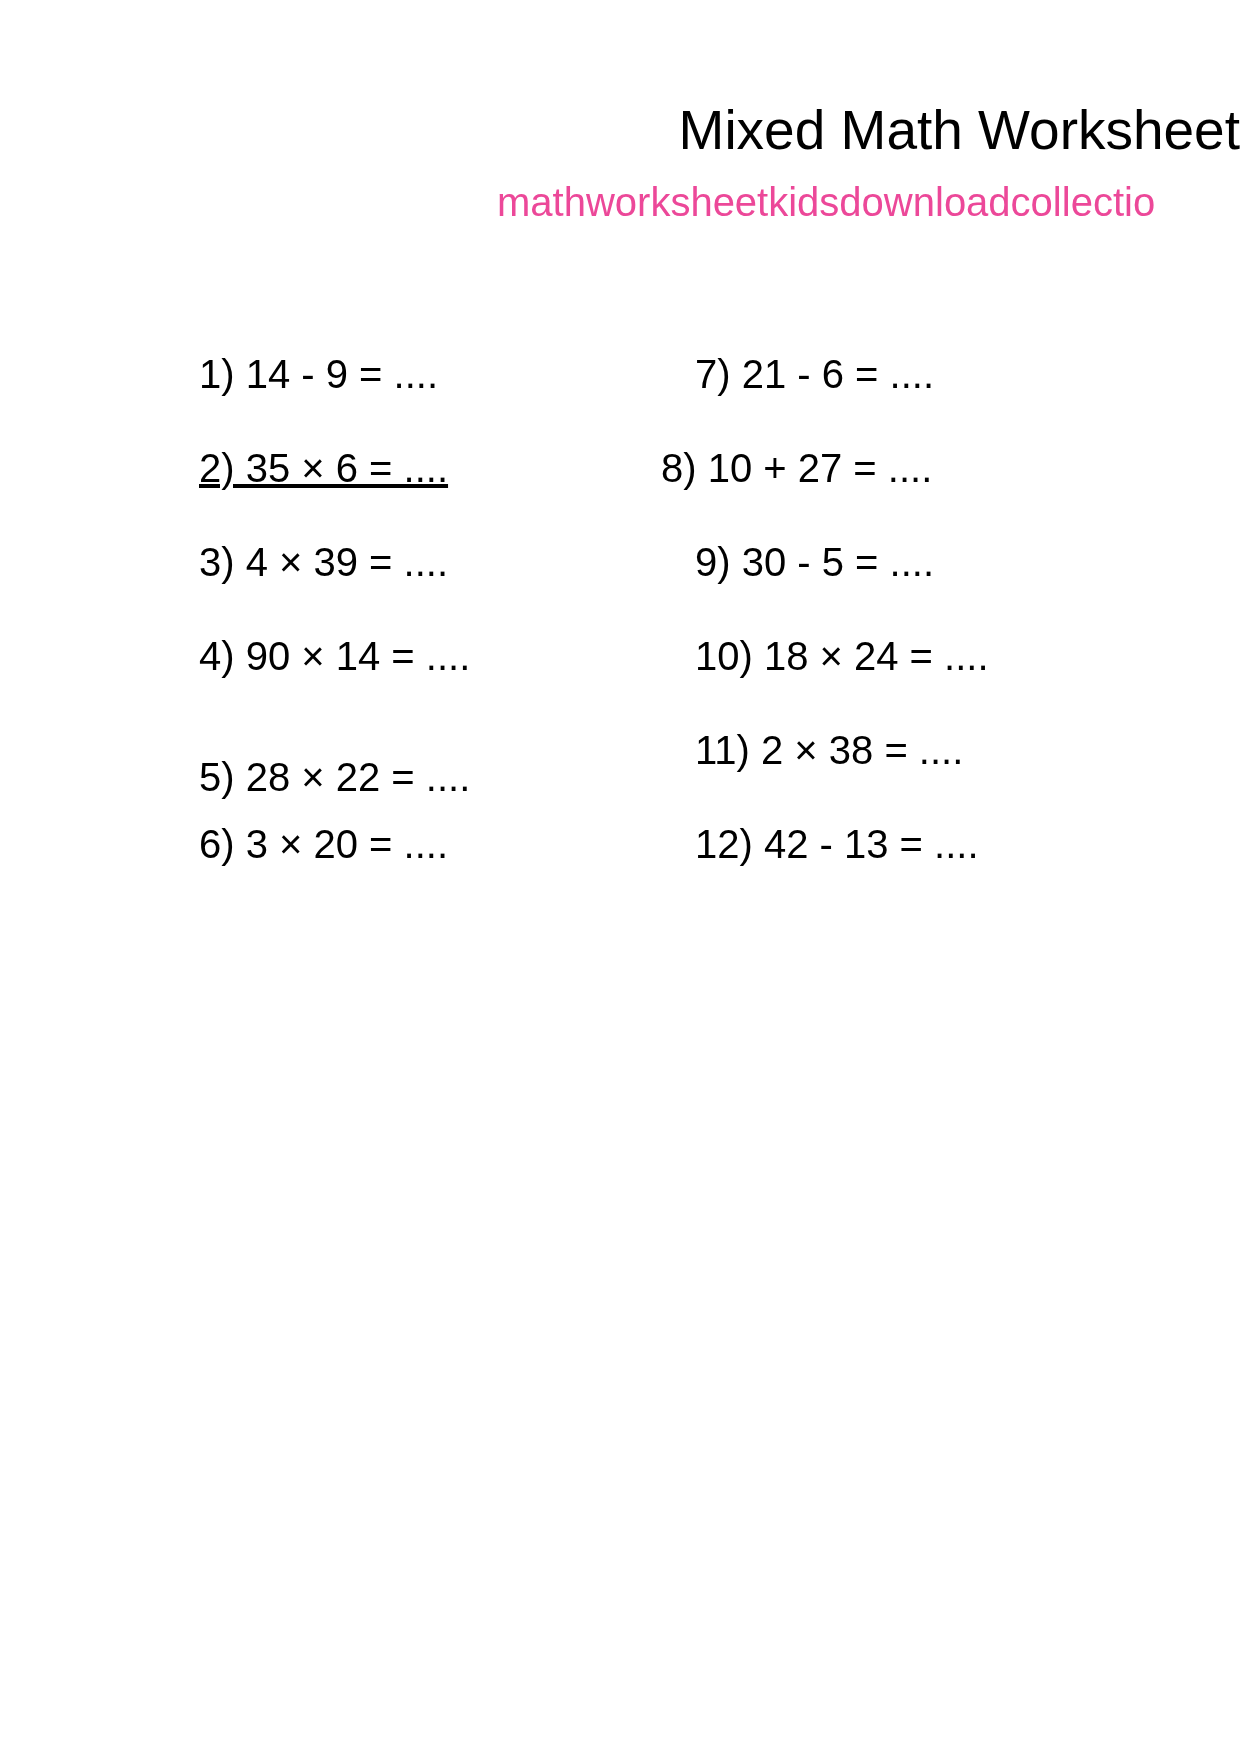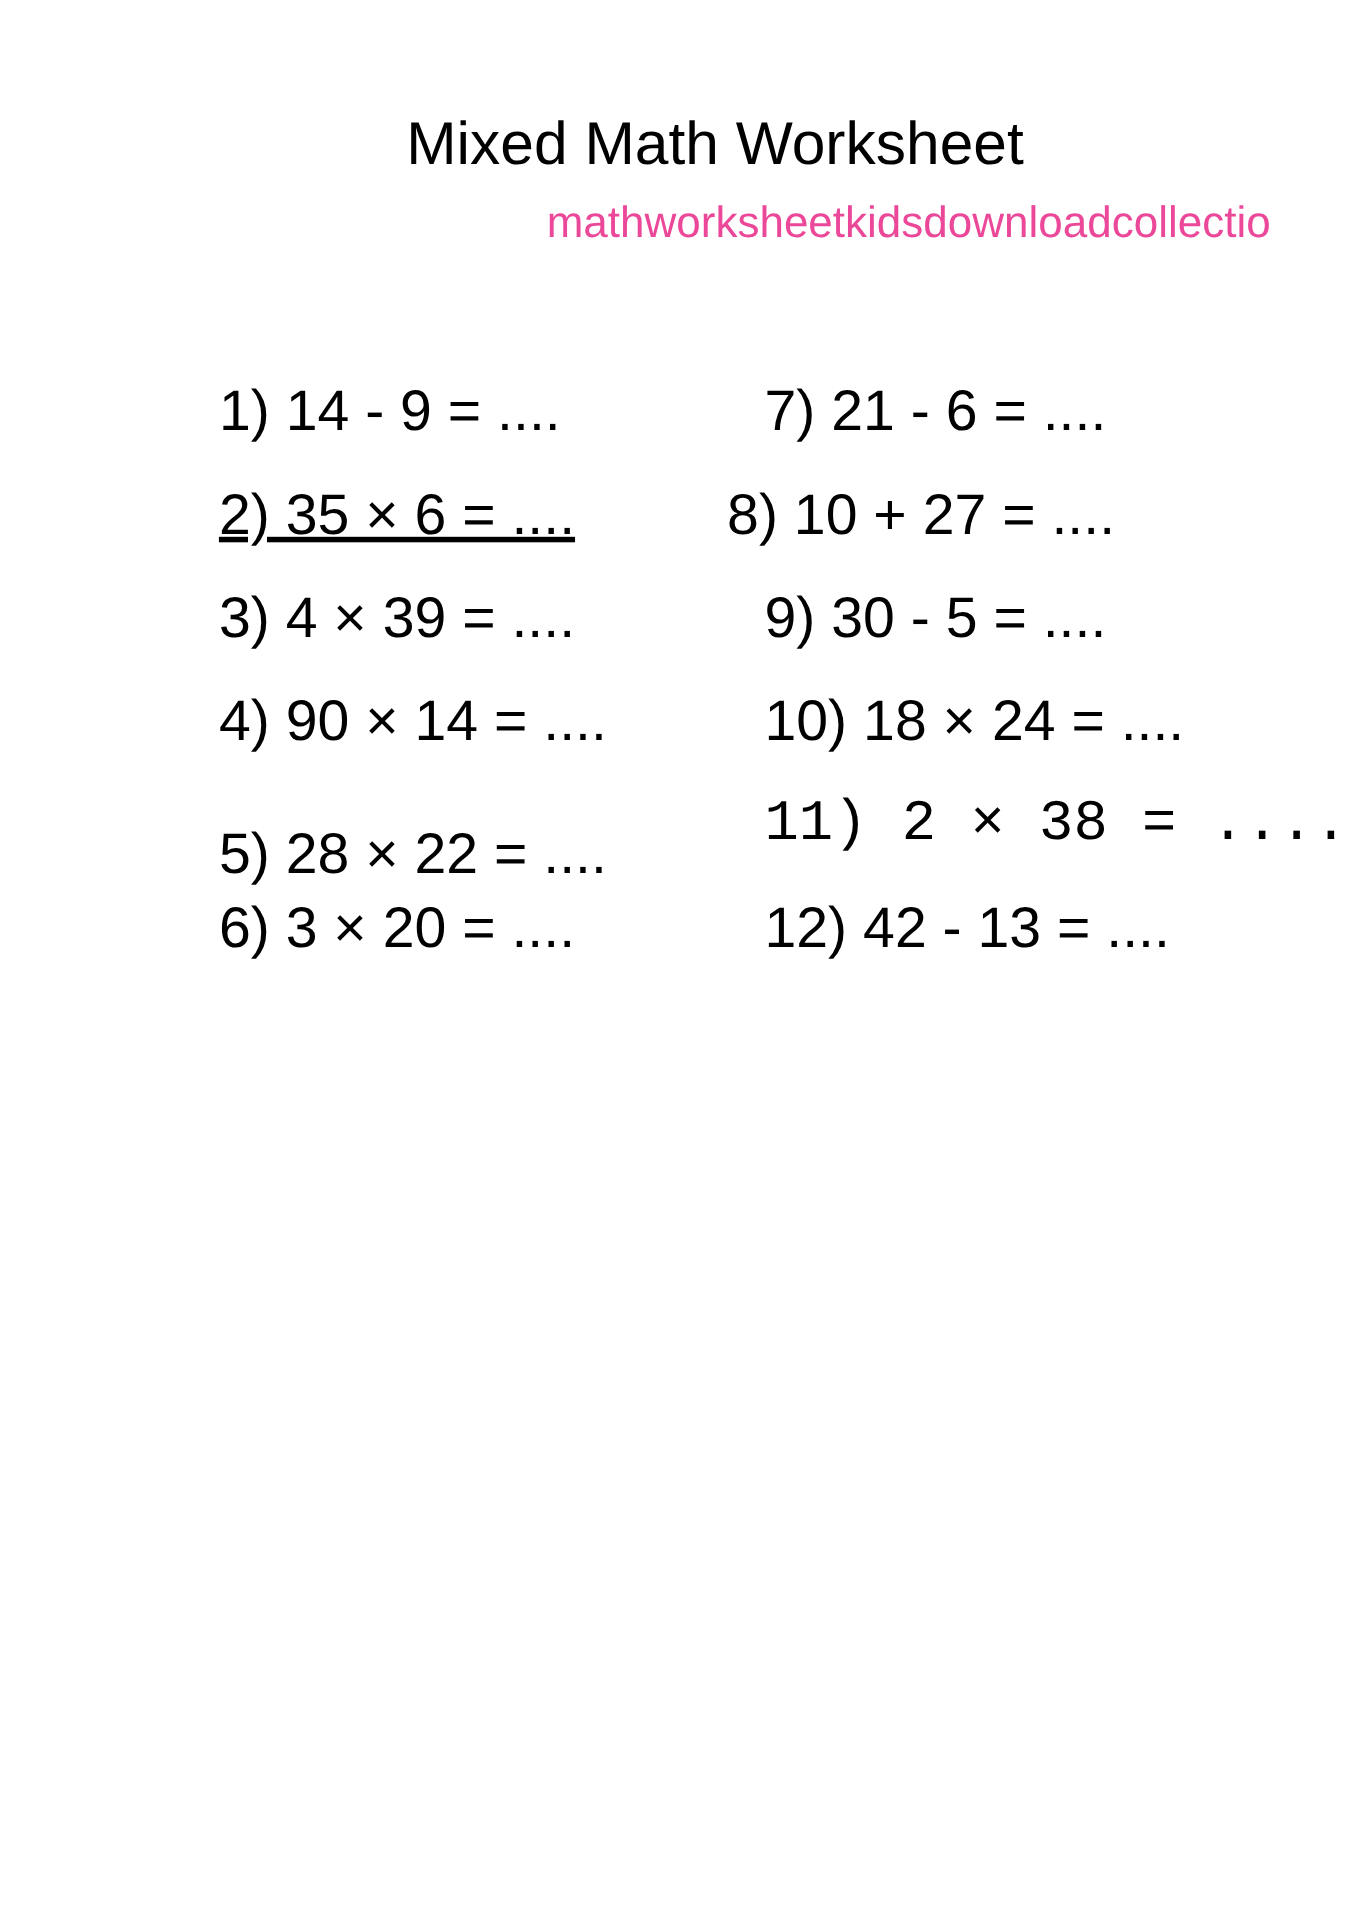--- a/index.html
+++ b/index.html
@@ -5,44 +5,44 @@
   html, body { margin: 0; padding: 0; }
   body {
     width: 1240px; height: 1754px; overflow: hidden;
     background: #ffffff;
     font-family: "Liberation Sans", sans-serif;
     color: #000;
     position: relative;
   }
   .title {
     position: absolute; left: 0; width: 1240px; top: 100px;
-    text-align: center; font-size: 55px; line-height: 60px;
+    text-align: right; font-size: 55px; line-height: 60px;
     padding-left: 60px; box-sizing: border-box;
   }
   .subtitle {
     position: absolute; left: 497px; top: 180px;
     font-size: 40px; line-height: 44px; color: #ec4899;
     white-space: nowrap;
   }
   .problem {
-    position: absolute; font-size: 52px; line-height: 44px;
+    position: absolute; font-size: 40px; line-height: 44px;
     white-space: nowrap;
   }
 </style>
 </head>
 <body>
 
 <div class="title">Mixed Math Worksheet</div>
 <div class="subtitle">mathworksheetkidsdownloadcollectio</div>
 
 <div class="problem" style="left:199px; top:352px;">1) 14 - 9 = ....</div>
 <div class="problem" style="left:199px; top:446px;text-decoration:underline;">2) 35 × 6 = ....</div>
 <div class="problem" style="left:199px; top:540px;">3) 4 × 39 = ....</div>
 <div class="problem" style="left:199px; top:634px;">4) 90 × 14 = ....</div>
 <div class="problem" style="left:199px; top:728px;margin-top:27px;">5) 28 × 22 = ....</div>
 <div class="problem" style="left:199px; top:822px;">6) 3 × 20 = ....</div>
 
 <div class="problem" style="left:695px; top:352px;">7) 21 - 6 = ....</div>
 <div class="problem" style="left:661px; top:446px;">8) 10 + 27 = ....</div>
 <div class="problem" style="left:695px; top:540px;">9) 30 - 5 = ....</div>
 <div class="problem" style="left:695px; top:634px;">10) 18 × 24 = ....</div>
-<div class="problem" style="left:695px; top:728px;font-family:Liberation Mono, monospace;">11) 2 × 38 = ....</div>
+<div class="problem" style="left:695px; top:728px;">11) 2 × 38 = ....</div>
 <div class="problem" style="left:695px; top:822px;">12) 42 - 13 = ....</div>
 
 </body></html>

